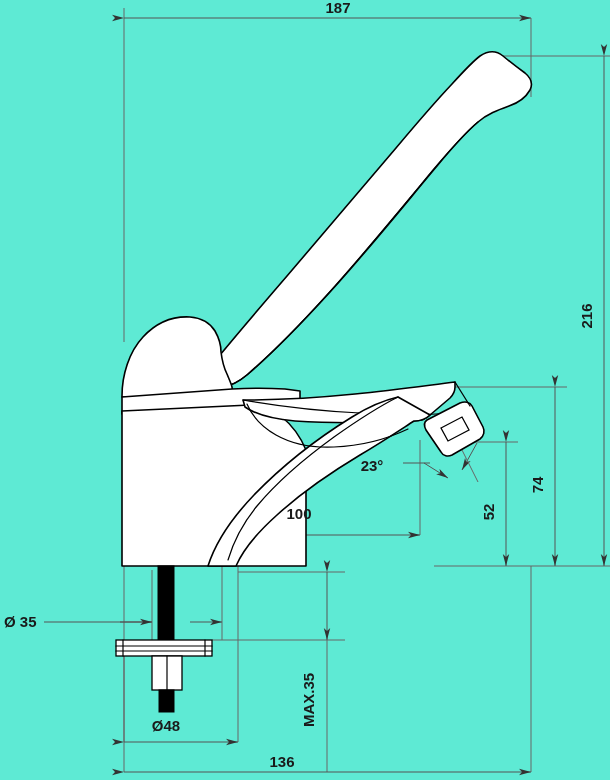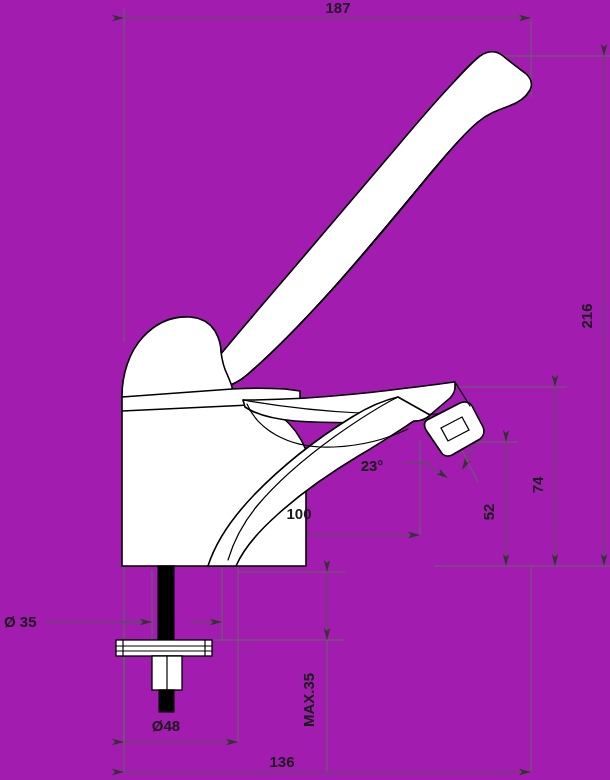--- a/index.html
+++ b/index.html
@@ -7,21 +7,21 @@
     padding: 0;
     background: #ffffff;
   }
   body {
     font-family: "Liberation Sans", sans-serif;
   }
   #drawing-root {
     position: relative;
     width: 610px;
     height: 780px;
-    background: #a21caf;
+    background: #5eead4;
     overflow: hidden;
   }
   #drawing-svg {
     display: block;
     width: 610px;
     height: 780px;
   }
   .dim-text {
     font-family: "Liberation Sans", sans-serif;
     font-size: 15px;

